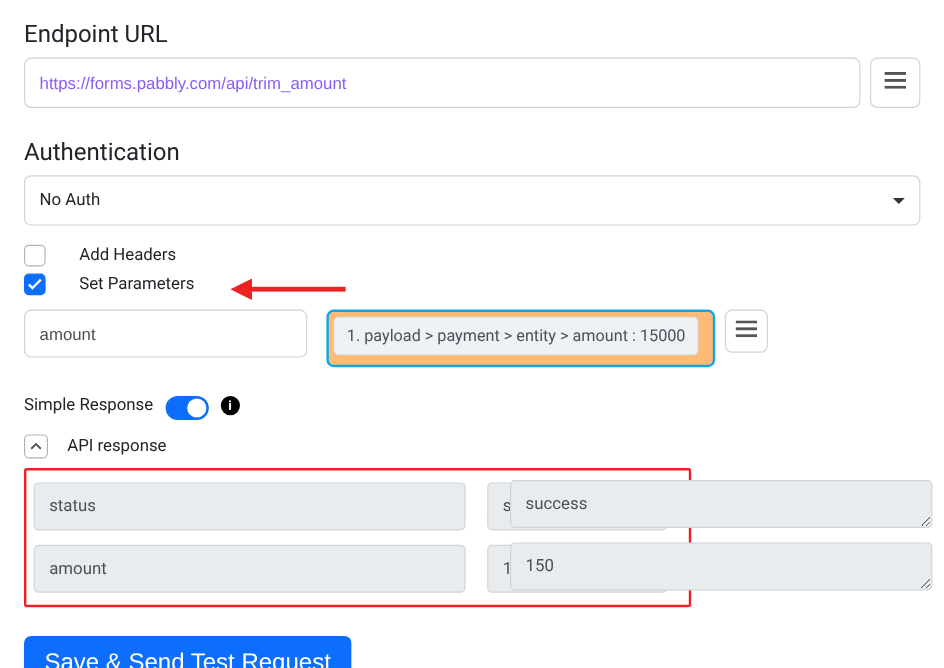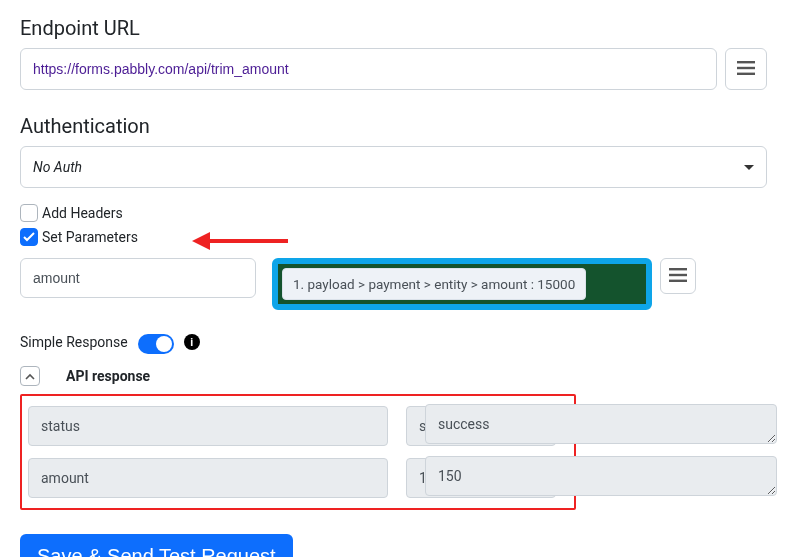--- a/index.html
+++ b/index.html
@@ -22,21 +22,21 @@
     gap: 8px;
     align-items: stretch;
     margin-bottom: 24px;
   }
   input[type=text].text-input {
     flex: 1;
     border: 1px solid #ced4da;
     border-radius: 6px;
     padding: 10px 12px;
     font-size: 14px;
-    color: #4c1d95;
+    color: #8b5cf6;
     background: #fff;
     height: 42px;
   }
   .map-btn {
     width: 42px;
     height: 42px;
     border: 1px solid #ced4da;
     border-radius: 6px;
     background: #fff;
     display: flex;
@@ -50,33 +50,32 @@
   .select-box {
     border: 1px solid #ced4da;
     border-radius: 6px;
     height: 42px;
     display: flex;
     align-items: center;
     justify-content: space-between;
     padding: 0 12px;
     cursor: pointer;
     background: #fff;
-    font-style: italic;
   }
   .select-caret {
     width: 0; height: 0;
     border-left: 5px solid transparent;
     border-right: 5px solid transparent;
     border-top: 5px solid #333;
   }
 
   .chk-row {
     display: flex;
     align-items: center;
-    gap: 4px;
+    gap: 28px;
     margin: 6px 0;
     position: relative;
   }
   .chk {
     width: 18px;
     height: 18px;
     border: 1px solid #adb5bd;
     border-radius: 4px;
     display: inline-flex;
     align-items: center;
@@ -132,26 +131,26 @@
     font-size: 14px;
     color: #495057;
     background: #fff;
   }
   .param-val-wrap {
     display: flex;
     gap: 8px;
     align-items: flex-start;
   }
   .tag-box {
-    width: 380px;
+    width: 324px;
     min-height: 48px;
-    border: 6px solid #0ea5e9;
+    border: 2px solid #0ea5e9;
     border-radius: 6px;
     padding: 4px;
-    background: #14532d;
+    background: #fdba74;
   }
   .tag-chip {
     background: #eef2f7;
     border: 1px solid #dbe2ea;
     border-radius: 4px;
     padding: 6px 10px;
     font-size: 13.5px;
     color: #495057;
     display: inline-block;
     line-height: 1.35;
@@ -189,23 +188,22 @@
     font-size: 11px;
     font-weight: 700;
     display: inline-flex;
     align-items: center;
     justify-content: center;
   }
 
   .collapse-row {
     display: flex;
     align-items: center;
-    gap: 26px;
+    gap: 16px;
     margin-bottom: 8px;
-    font-weight: bold;
   }
   .collapse-btn {
     width: 20px; height: 20px;
     border: 1px solid #adb5bd;
     border-radius: 4px;
     display: inline-flex;
     align-items: center;
     justify-content: center;
     cursor: pointer;
     background: #fff;

